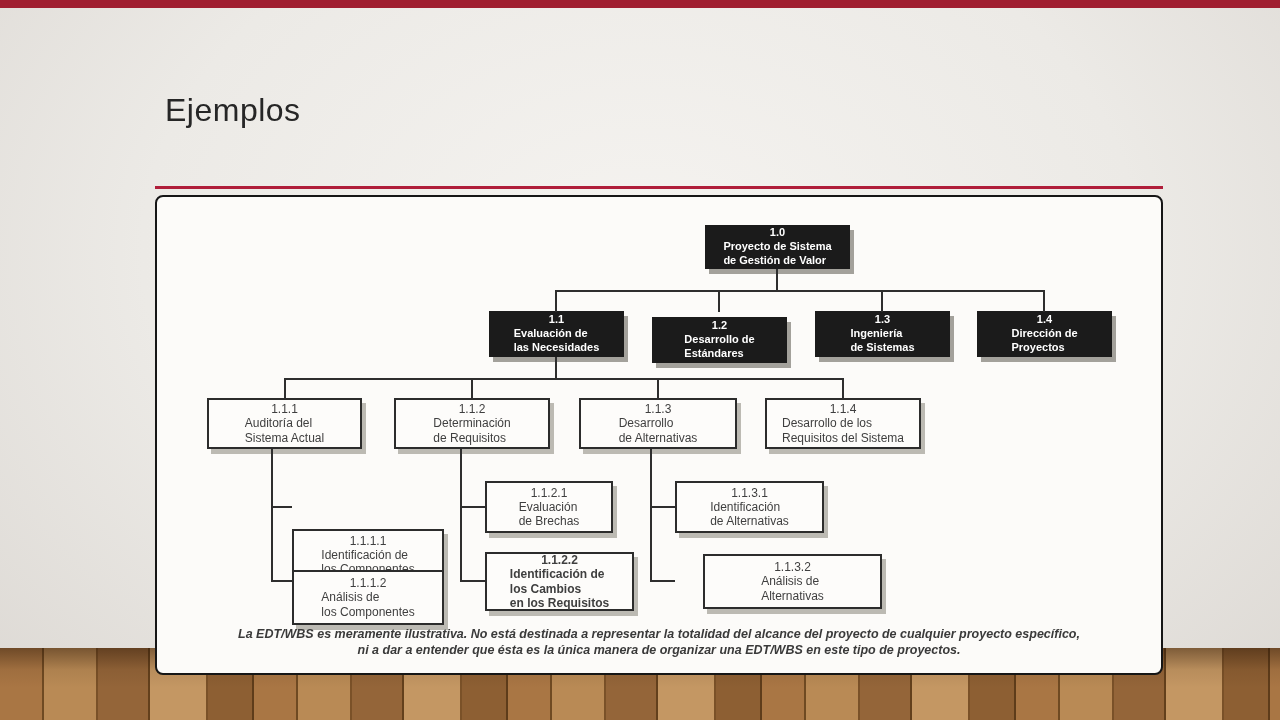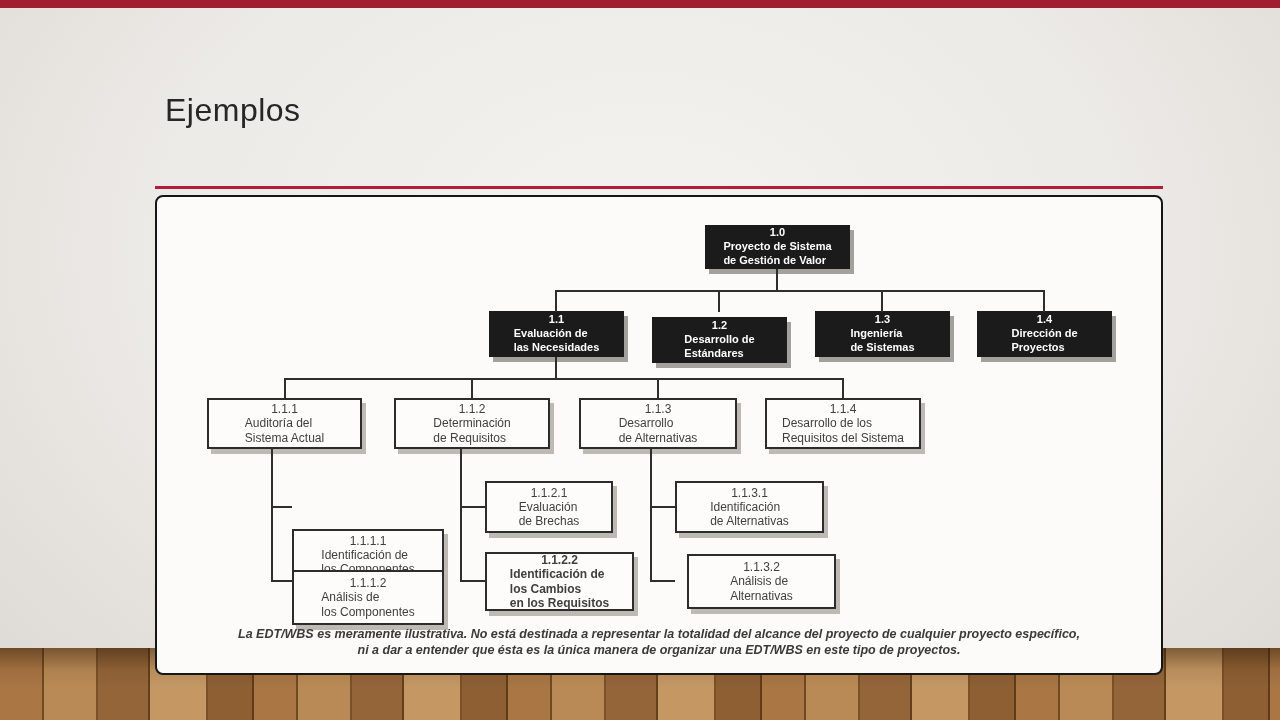--- a/index.html
+++ b/index.html
@@ -155,21 +155,21 @@
       <span class="node-id">1.1.2.2</span>
       <span class="node-label">Identificación de
 los Cambios
 en los Requisitos</span>
     </div>
     <div class="node node-white" style="left:518px; top:284px; width:149px; height:52px;">
       <span class="node-id">1.1.3.1</span>
       <span class="node-label">Identificación
 de Alternativas</span>
     </div>
-    <div class="node node-white" style="left:530px; top:357px; width:149px; height:55px;">
+    <div class="node node-white" style="left:546px; top:357px; width:179px; height:55px;">
       <span class="node-id">1.1.3.2</span>
       <span class="node-label">Análisis de
 Alternativas</span>
     </div>
 
     <div class="line" style="left:619px; top:72px;  width:2px;   height:23px;"></div>
     <div class="line" style="left:398px; top:93px;  width:490px; height:2px;"></div>
     <div class="line" style="left:398px; top:94px;  width:2px;   height:21px;"></div>
     <div class="line" style="left:561px; top:94px;  width:2px;   height:21px;"></div>
     <div class="line" style="left:724px; top:94px;  width:2px;   height:21px;"></div>

